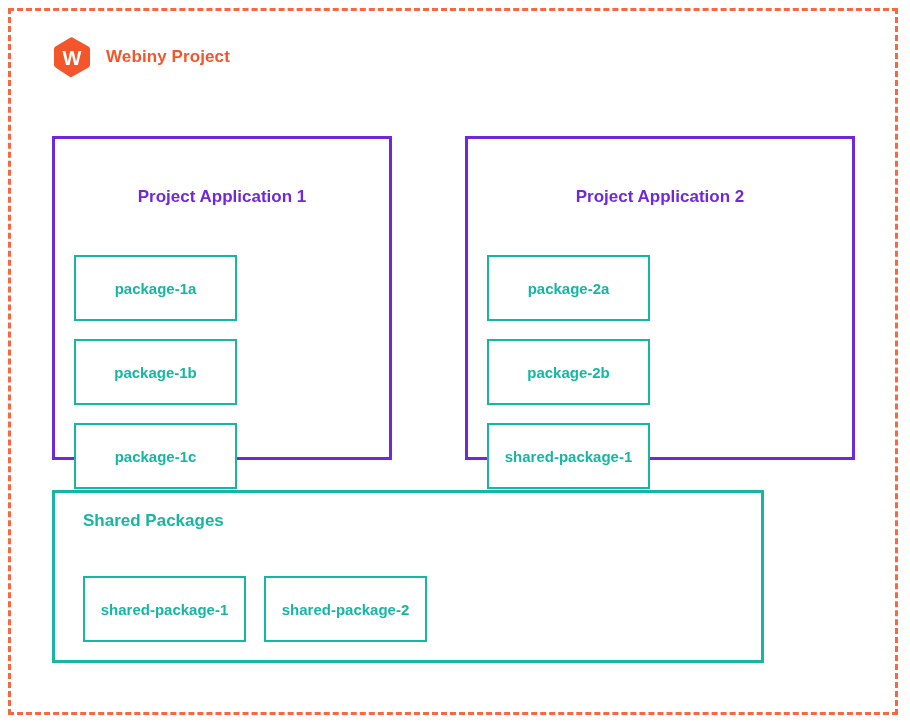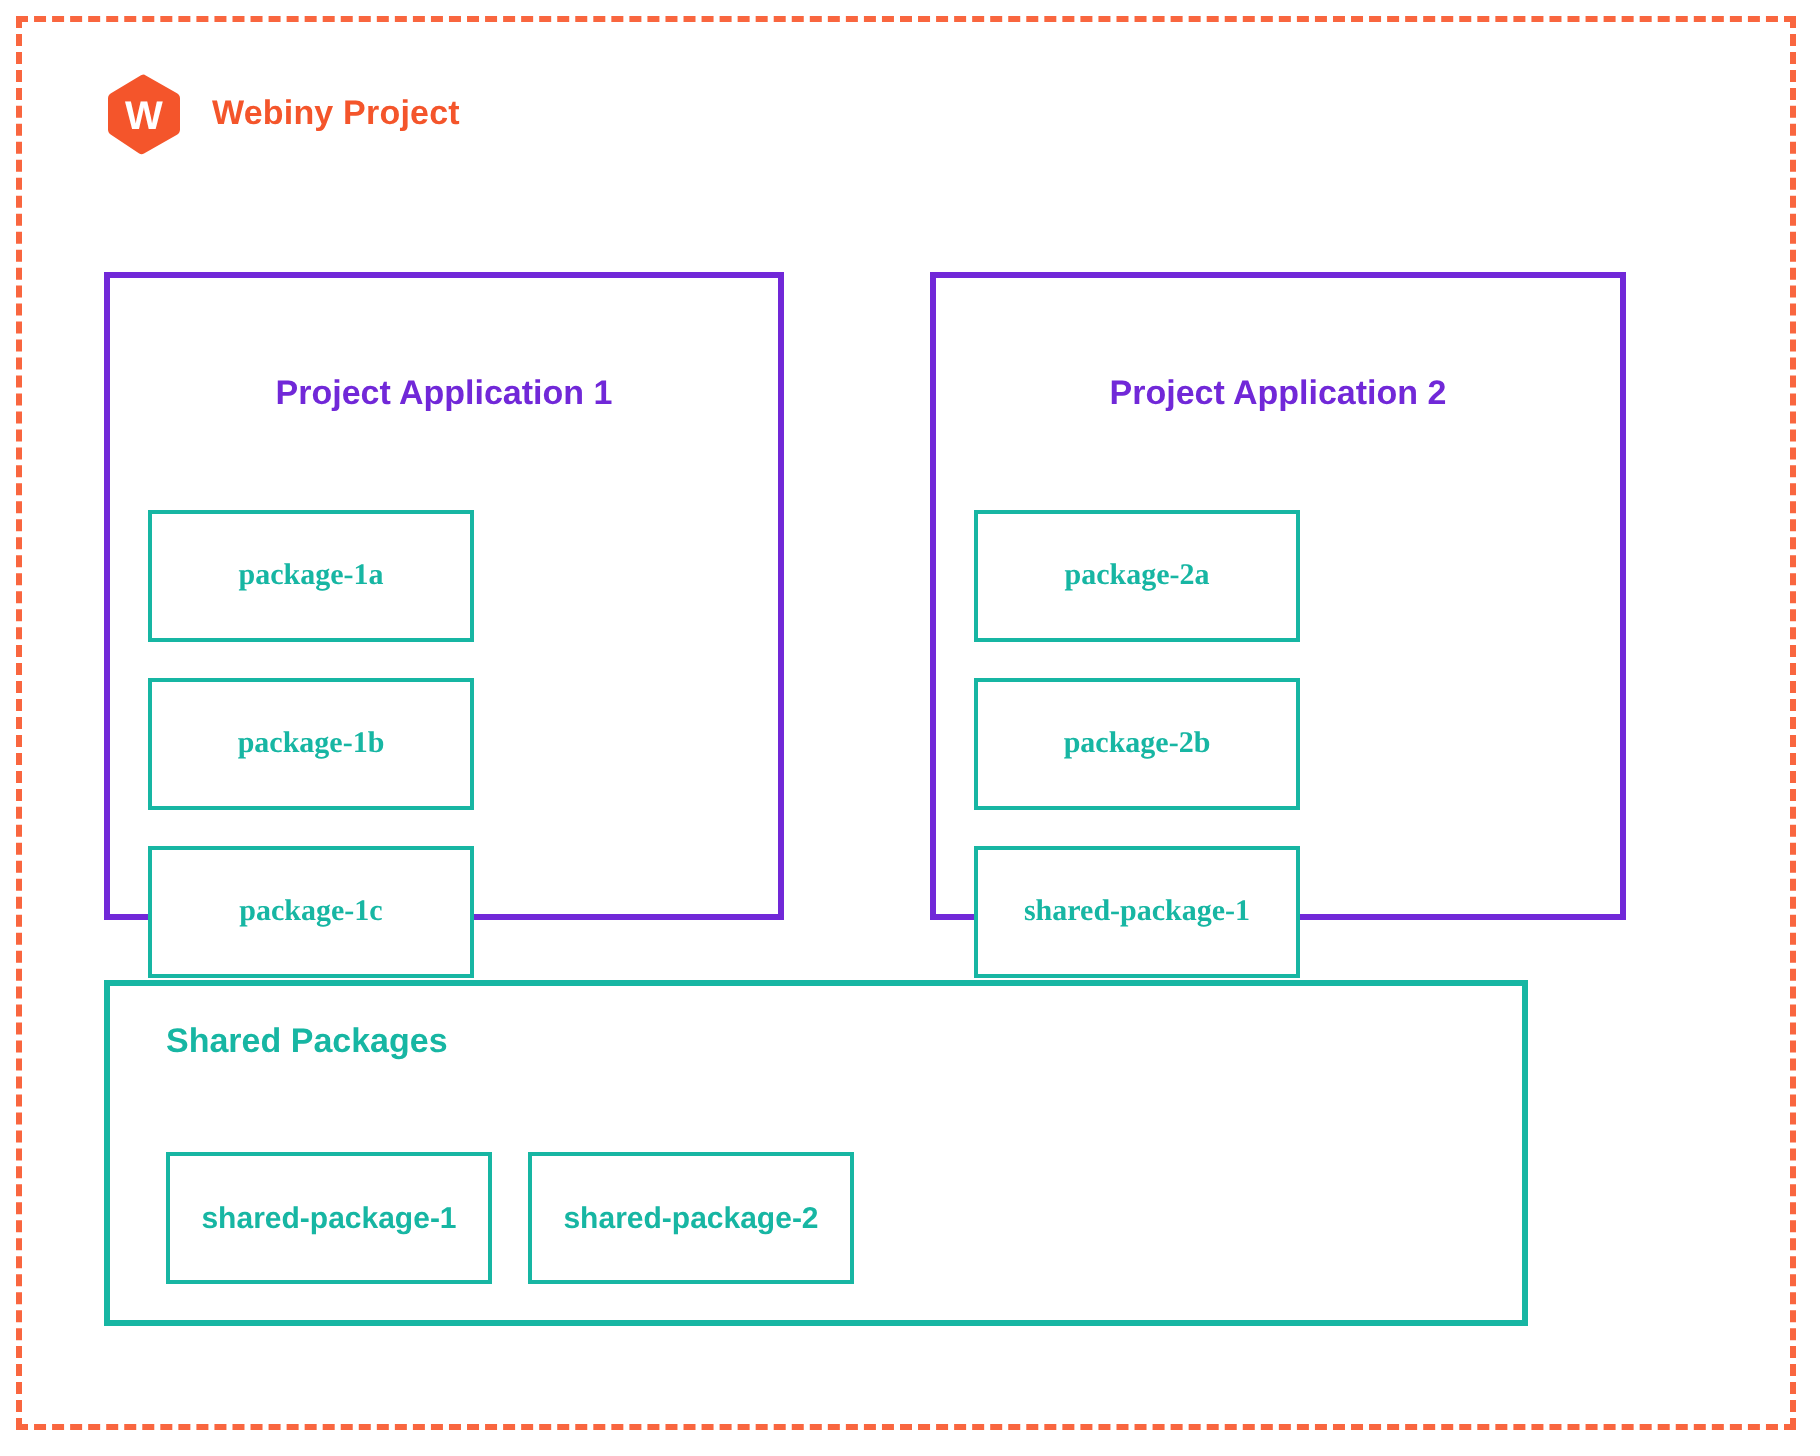--- a/index.html
+++ b/index.html
@@ -57,21 +57,21 @@
   }
 
   
   .app-box {
     position: absolute;
     border: 3px solid #7128D8;
     background: #ffffff;
   }
 
   #app-box-1 { left: 52px;  top: 136px; width: 340px; height: 324px; }
-  #app-box-2 { left: 465px; top: 136px; width: 348px; height: 324px; }
+  #app-box-2 { left: 465px; top: 136px; width: 390px; height: 324px; }
 
   .app-title {
     position: absolute;
     top: 48px;
     left: 0;
     width: 100%;
     text-align: center;
     font-size: 17px;
     font-weight: bold;
     color: #7128D8;
@@ -79,21 +79,20 @@
   }
 
   .pkg-grid {
     position: absolute;
     top: 116px;
     left: 19px;
     right: 19px;
     display: flex;
     flex-wrap: wrap;
     gap: 18px 24px;
-    font-family: Liberation Serif, serif;
   }
 
   
   .pkg-box {
     width: 163px;
     height: 66px;
     border: 2px solid #17B6A3;
     background: #ffffff;
     display: flex;
     align-items: center;

